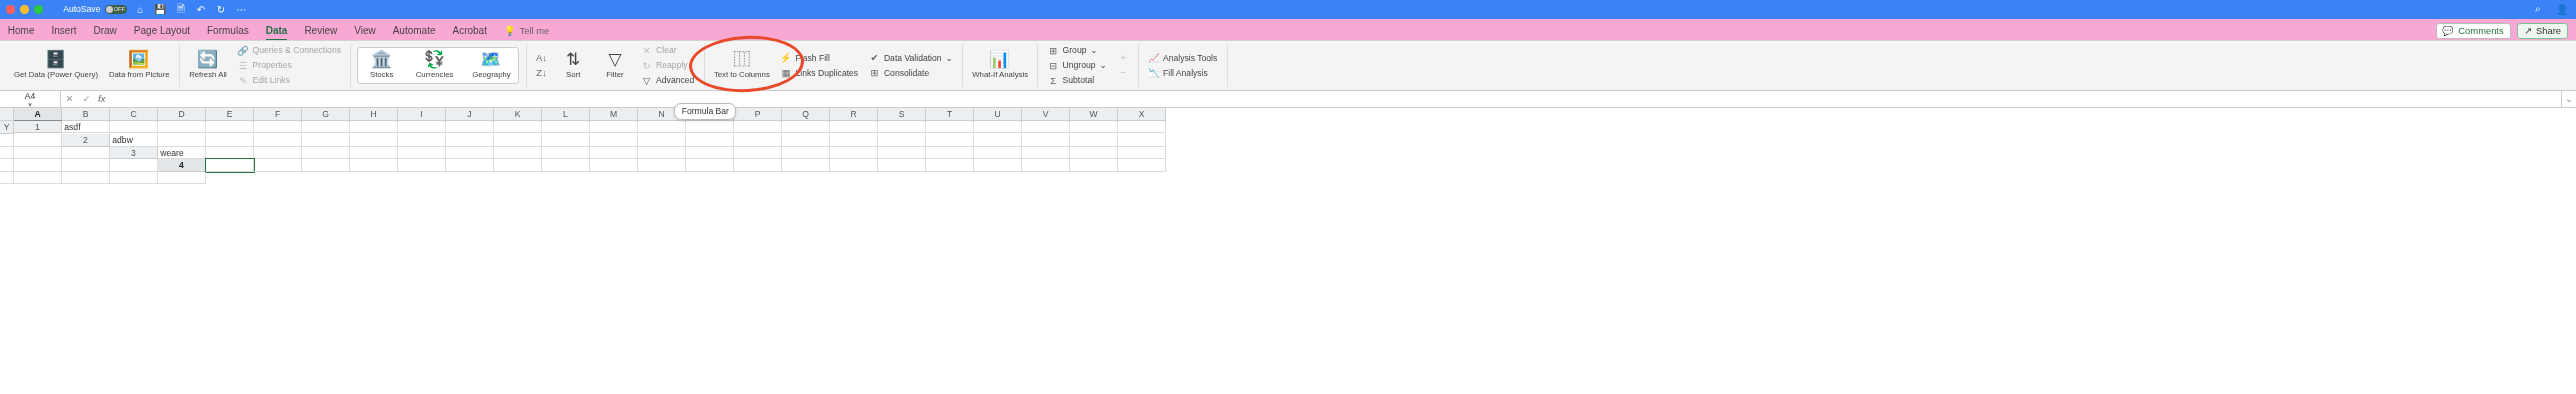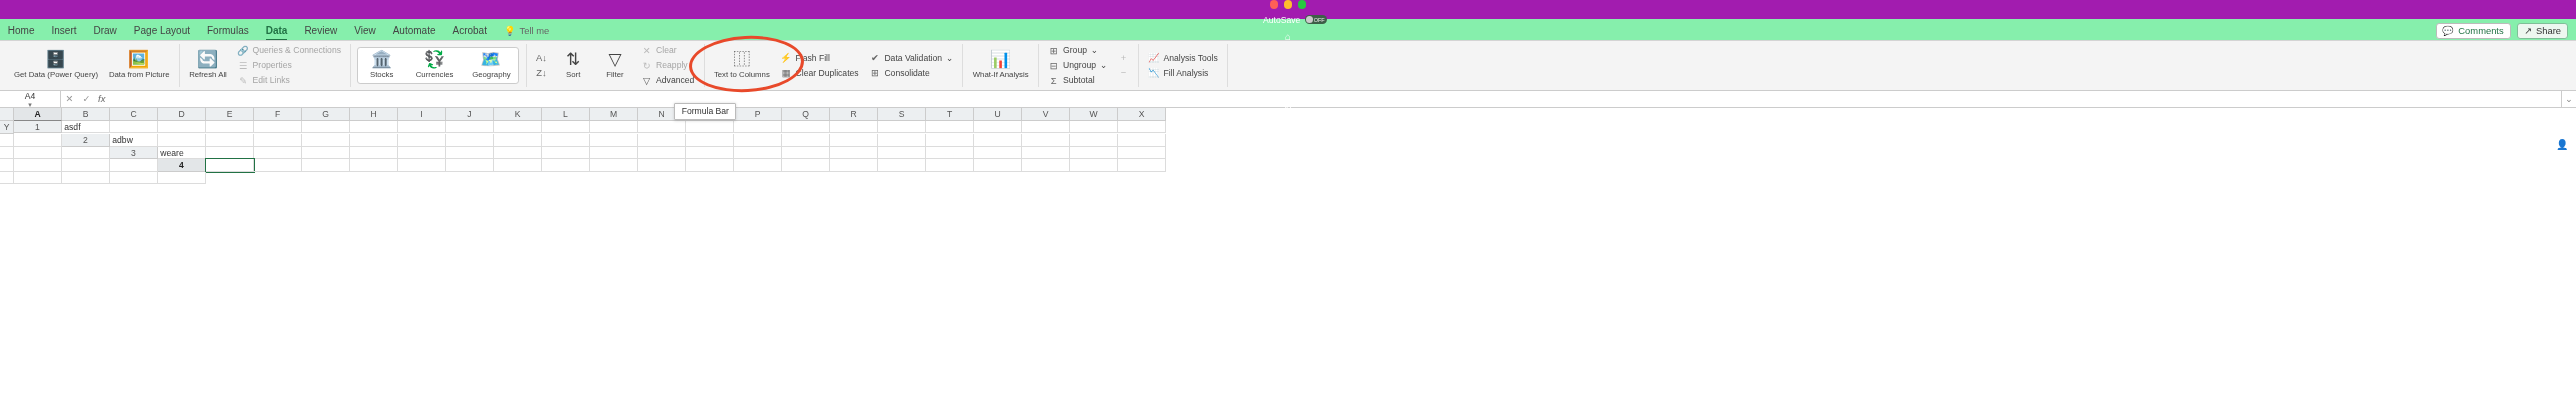--- a/index.html
+++ b/index.html
@@ -1,30 +1,30 @@
 <!DOCTYPE html>
 <html style="font-size:12.5px"><head>
 <meta charset="utf-8">
 <style>
   * { box-sizing: border-box; margin: 0; padding: 0; font-family: -apple-system, "Segoe UI", sans-serif; }
   body { background: #fff; font-size: 9.4px; color: #333; }
 
-  .titlebar { background: #a21caf; height: 18.7px; display:flex; align-items:center; padding:0 6.2px; gap:6.2px; color:#fff; position:relative;flex-direction:column; }
+  .titlebar { background: #3b82f6; height: 18.7px; display:flex; align-items:center; padding:0 6.2px; gap:6.2px; color:#fff; position:relative; }
   .traffic { display:flex; gap:5.5px; }
   .dot { width:8.6px; height:8.6px; border-radius:50%; }
   .dot.red{background:#ff5f57}.dot.yellow{background:#febc2e}.dot.green{background:#28c840}
   .autosave { display:flex; align-items:center; gap:4.7px; margin-left:14px; font-size:8.6px; }
   .switch { width:22px; height:9.4px; background:#3d5f48; border-radius:7.8px; position:relative; display:flex; align-items:center; justify-content:flex-end; padding-right:2.3px;}
   .switch::before{content:"";width:7px;height:7px;background:#ccc;border-radius:50%;position:absolute;left:0.8px;}
   .switch .off{font-size:5.5px;color:#eee;}
   .tb-icon { width:14px; height:14px; display:flex; align-items:center; justify-content:center; color:#fff; font-size:10px; }
   .title-center { position:absolute; left:0; right:0; text-align:center; font-weight:600; font-size:9.4px; pointer-events:none; }
   .title-right { margin-left:auto; display:flex; gap:11px; }
 
-  .tabs { display:flex; align-items:center; gap:17px; padding:3.1px 7.8px 0; background:#86efac; border-bottom:0.8px solid #d4d4d4; height:22px;}
+  .tabs { display:flex; align-items:center; gap:17px; padding:3.1px 7.8px 0; background:#f9a8d4; border-bottom:0.8px solid #d4d4d4; height:22px;}
   .tab { font-size:10px; color:#444; padding:3.1px 0; border-bottom:1.6px solid transparent; cursor:pointer;}
   .tab.active { color:#227245; border-bottom:1.6px solid #227245; font-weight:700;}
   .tell-me { display:flex; align-items:center; gap:3.9px; color:#666; }
   .tab-right { margin-left:auto; display:flex; gap:6.2px; }
   .pill { border:0.8px solid #bbb; border-radius:3.1px; padding:1.6px 6.2px; display:flex; align-items:center; gap:3.9px; font-size:9.4px; color:#333; background:#fff;}
   .pill.green{color:#227245;}
   .pill.share{background:#edf7f0;border-color:#7fbf98;}
 
   .ribbon { display:flex; align-items:stretch; background:#f4f4f4; border-bottom:0.8px solid #ccc; padding:3.1px 4.7px; gap:0; position:relative; height:50px;}
   .group { display:flex; align-items:center; gap:4.7px; padding:0 6.2px; border-right:0.8px solid #ddd; }
@@ -38,21 +38,21 @@
   .col { display:flex; flex-direction:column; gap:2.3px; justify-content:center;}
   .dtbox { border:0.8px solid #ccc; border-radius:3.1px; padding:1.6px 4.7px; display:flex; gap:12.5px; background:#fff;}
   .highlight-oval { position:absolute; border:3.9px solid #e8492a; border-radius:50%; width:115px; height:56px; left:689px; top:-4.7px; pointer-events:none; transform:rotate(-3deg);}
 
   .formula-row { display:flex; align-items:center; border-bottom:0.8px solid #ccc; height:17px; background:#fff;}
   .namebox { width:61px; border-right:0.8px solid #ccc; padding:0 3.1px; display:flex; align-items:center; justify-content:space-between; font-size:8.6px; height:100%;flex-direction:column;}
   .fbtn { width:17px; text-align:center; color:#999; font-size:9.4px; }
   .fx { font-style:italic; color:#666; padding:0 3.1px;}
   .fbar { flex:1; height:100%; border-right:0.8px solid #ccc; position:relative;}
   .cell-ref-dd { color:#777; font-size:7px;}
-  .tooltip { position:absolute; left:566px; top:12.5px; background:#fff; border:0.8px solid #bbb; border-radius:1px; padding:2.3px 6.2px; font-size:8.6px; box-shadow:0 0.8px 3.1px rgba(0,0,0,.15); z-index:5;}
+  .tooltip { position:absolute; left:566px; top:12.5px; background:#fff; border:0.8px solid #bbb; border-radius:7px; padding:2.3px 6.2px; font-size:8.6px; box-shadow:0 0.8px 3.1px rgba(0,0,0,.15); z-index:5;}
   .expand { width:14px; text-align:center; color:#888;}
 
   .sheet { display:grid; grid-template-columns: 14px repeat(24, 48px); font-size:8.6px; }
   .hd { background:#eceff1; border-right:0.8px solid #ccc; border-bottom:0.8px solid #ccc; text-align:center; height:13.2px; line-height:13.2px; color:#555;}
   .hd.col-a { background:#e3e6e8; font-weight:600; color:#222; border-bottom:0.8px solid #888;}
   .rowhd { background:#eceff1; border-right:0.8px solid #ccc; border-bottom:0.8px solid #ccc; text-align:center; height:12.5px; line-height:12.5px; color:#555;}
   .rowhd.sel{background:#e3e6e8; font-weight:600; color:#222; border-right:0.8px solid #888;}
   .cell { border-right:0.8px solid #dcdcdc; border-bottom:0.8px solid #dcdcdc; height:12.5px; line-height:12.5px; padding:0 2.3px; overflow:hidden;}
   .cell.active { outline:1.6px solid #227245; outline-offset:-0.8px; }
   .corner { background:#eceff1; border-right:0.8px solid #ccc; border-bottom:0.8px solid #ccc;}
@@ -195,21 +195,21 @@
         <span class="ic">⿲</span>
         <span>Text to Columns</span>
       </div>
     <div class="col">
       <div class="smbtn">
           <span class="ic">⚡</span>
           <span>Flash Fill</span>
         </div>
       <div class="smbtn">
           <span class="ic">▦</span>
-          <span>Clear Duplicates</span>
+          <span>Links Duplicates</span>
         </div>
     </div>
     <div class="col">
       <div class="smbtn">
           <span class="ic">✔</span>
           <span>Data Validation</span>
           <span> ⌄</span>
         </div>
       <div class="smbtn">
           <span class="ic">⊞</span>

